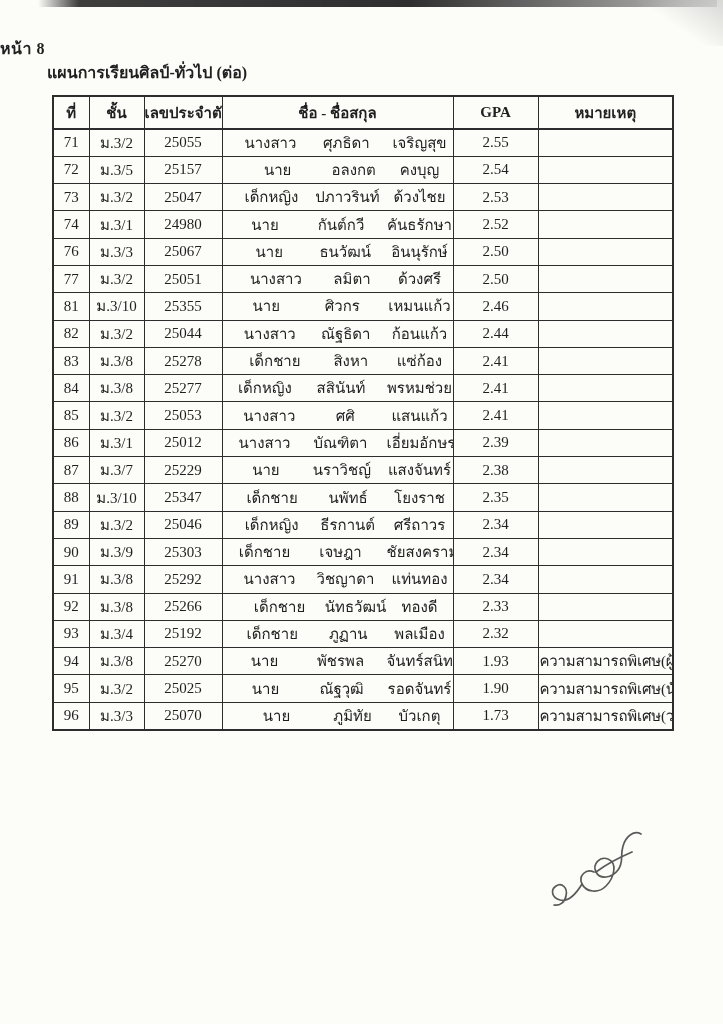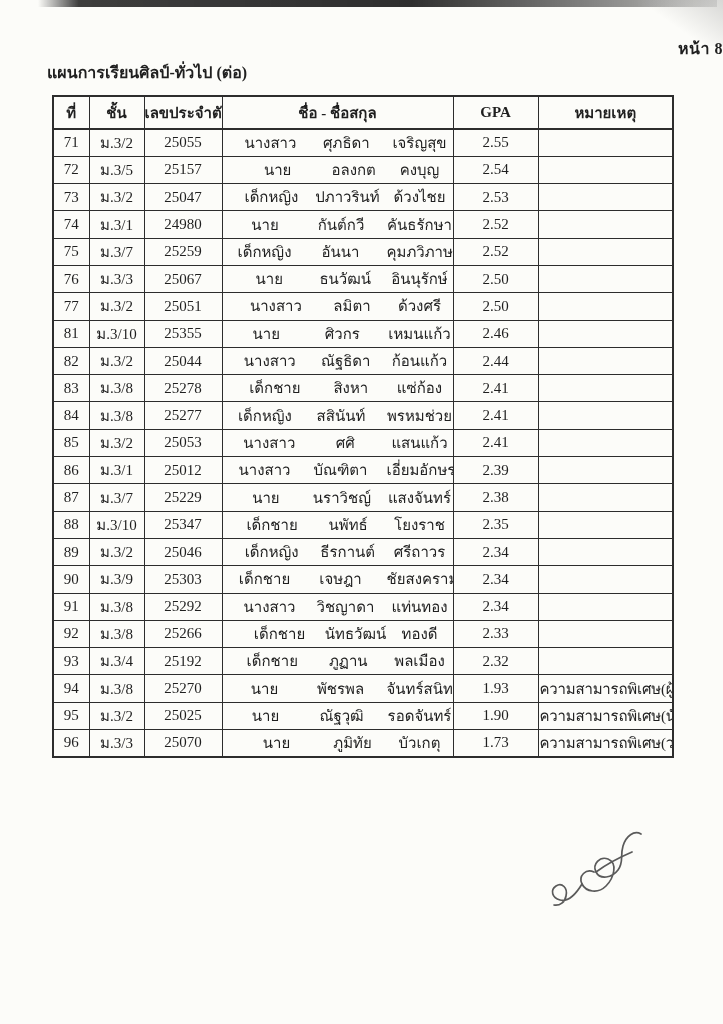--- a/index.html
+++ b/index.html
@@ -24,21 +24,21 @@
       rgba(24,24,24,0.9) 55%, rgba(70,70,70,0.55) 88%, rgba(90,90,90,0.15) 100%);
     filter: blur(0.6px);
   }
   .scan-corner {
     position: absolute; top: 0; right: 0; width: 90px; height: 46px;
     background: linear-gradient(215deg, rgba(120,120,120,0.28), rgba(120,120,120,0) 55%);
   }
 
   .page-num {
     position: absolute; top: 36px; left: 0; width: 100%;
-    text-align: right; font-weight: bold; font-size: 16px;
+    text-align: left; font-weight: bold; font-size: 16px;
     letter-spacing: 0.5px;
   }
   .section-title {
     position: absolute; top: 60px; left: 47px;
     font-weight: bold; font-size: 16px;
   }
 
   table.roster {
     position: absolute; top: 95px; left: 52px;
     width: 620px;
@@ -151,28 +151,20 @@
     </tr>
         <tr>
       <td>74</td>
       <td>ม.3/1</td>
       <td>24980</td>
       <td class="c-name"><span class="t">นาย</span><span class="f">กันต์กวี</span><span class="l">คันธรักษา</span></td>
       <td>2.52</td>
       <td class="c-remark"></td>
     </tr>
         <tr>
-      <td>75</td>
-      <td>ม.3/7</td>
-      <td>25259</td>
-      <td class="c-name"><span class="t">เด็กหญิง</span><span class="f">อันนา</span><span class="l">คุมภวิภาษ</span></td>
-      <td>2.52</td>
-      <td class="c-remark"></td>
-    </tr>
-        <tr>
       <td>76</td>
       <td>ม.3/3</td>
       <td>25067</td>
       <td class="c-name"><span class="t">นาย</span><span class="f">ธนวัฒน์</span><span class="l">อินนุรักษ์</span></td>
       <td>2.50</td>
       <td class="c-remark"></td>
     </tr>
         <tr>
       <td>77</td>
       <td>ม.3/2</td>

